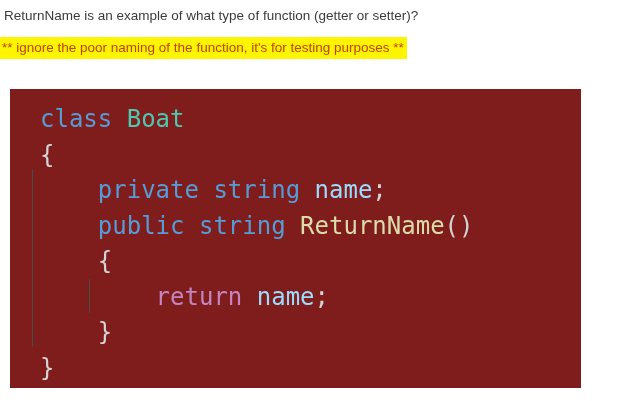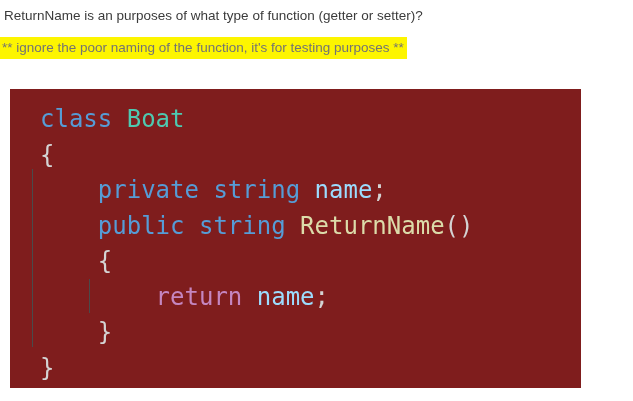--- a/index.html
+++ b/index.html
@@ -24,21 +24,21 @@
   }
   .note-row {
     position: absolute;
     left: 0;
     top: 39px;
     font-size: 13.5px;
     line-height: 17px;
   }
   .note-row mark {
     background: #fdf500;
-    color: #737373;
+    color: #c2410c;
     padding: 3px 3px 4px 2px;
   }
   .code-block {
     position: absolute;
     left: 10px;
     top: 89px;
     width: 571px;
     height: 299px;
     background: #1f2124;
   }
@@ -69,21 +69,21 @@
   }
   .guide-inner {
     left: 79px;
     top: 190px;
     height: 34px;
   }
 </style>
 </head>
 <body>
 
-<div class="question">ReturnName is an purposes of what type of function (getter or setter)?</div>
+<div class="question">ReturnName is an example of what type of function (getter or setter)?</div>
 
 <div class="note-row">
   <mark>** ignore the poor naming of the function, it's for testing purposes **</mark>
 </div>
 
 <div class="code-block" style="background: #7f1d1d;">
   <div class="guide guide-outer" style="background: rgb(74, 74, 74);"></div>
   <div class="guide guide-inner" style="background: rgb(74, 74, 74);"></div>
   <pre class="code"><div class="code-line"><span style="color: rgb(86, 156, 214);">class</span><span style="color: rgb(212, 212, 212);"> </span><span style="color: rgb(78, 201, 176);">Boat</span></div><div class="code-line"><span style="color: rgb(212, 212, 212);">{</span></div><div class="code-line"><span style="color: rgb(212, 212, 212);">    </span><span style="color: rgb(86, 156, 214);">private</span><span style="color: rgb(212, 212, 212);"> </span><span style="color: rgb(86, 156, 214);">string</span><span style="color: rgb(212, 212, 212);"> </span><span style="color: rgb(156, 220, 254);">name</span><span style="color: rgb(212, 212, 212);">;</span></div><div class="code-line"><span style="color: rgb(212, 212, 212);">    </span><span style="color: rgb(86, 156, 214);">public</span><span style="color: rgb(212, 212, 212);"> </span><span style="color: rgb(86, 156, 214);">string</span><span style="color: rgb(212, 212, 212);"> </span><span style="color: rgb(220, 220, 170);">ReturnName</span><span style="color: rgb(212, 212, 212);">()</span></div><div class="code-line"><span style="color: rgb(212, 212, 212);">    </span><span style="color: rgb(212, 212, 212);">{</span></div><div class="code-line"><span style="color: rgb(212, 212, 212);">        </span><span style="color: rgb(197, 134, 192);">return</span><span style="color: rgb(212, 212, 212);"> </span><span style="color: rgb(156, 220, 254);">name</span><span style="color: rgb(212, 212, 212);">;</span></div><div class="code-line"><span style="color: rgb(212, 212, 212);">    </span><span style="color: rgb(212, 212, 212);">}</span></div><div class="code-line"><span style="color: rgb(212, 212, 212);">}</span></div></pre>
 </div>

